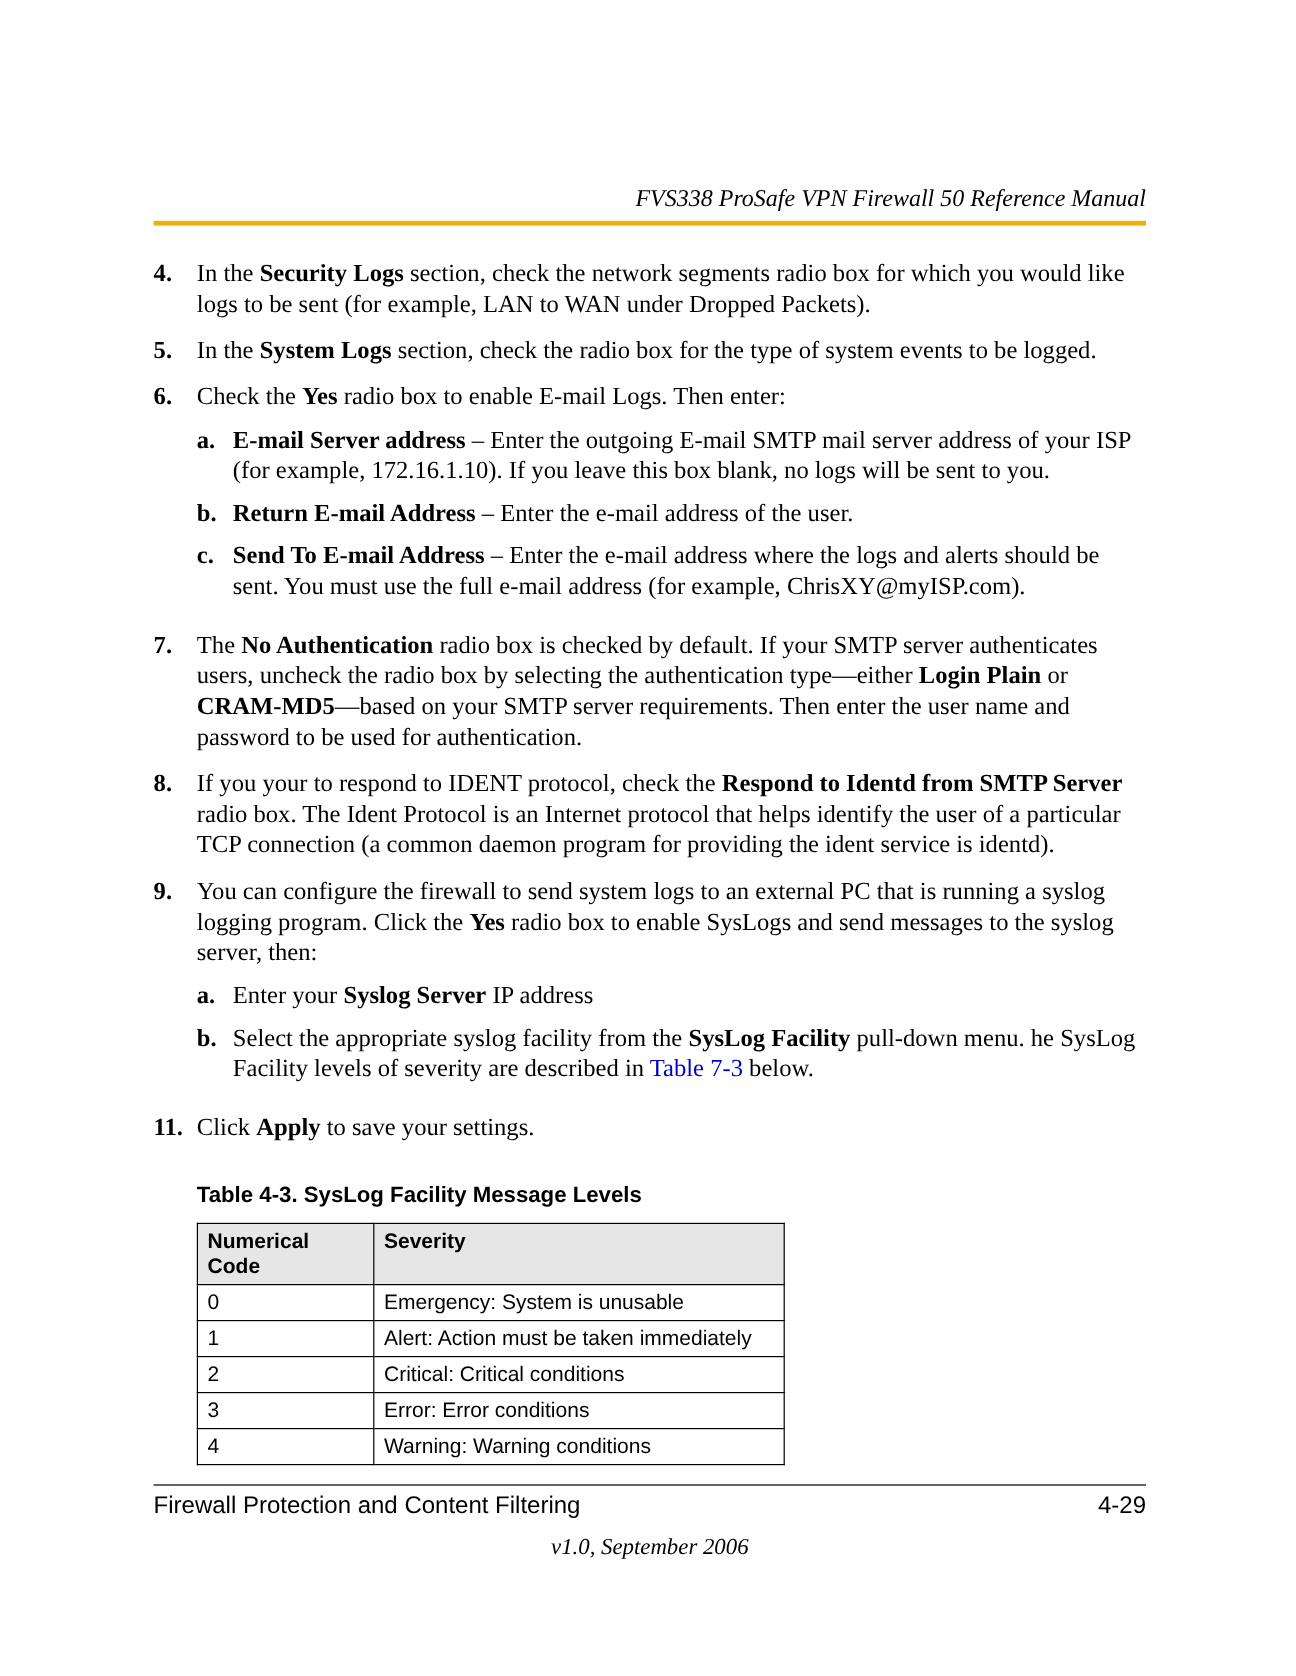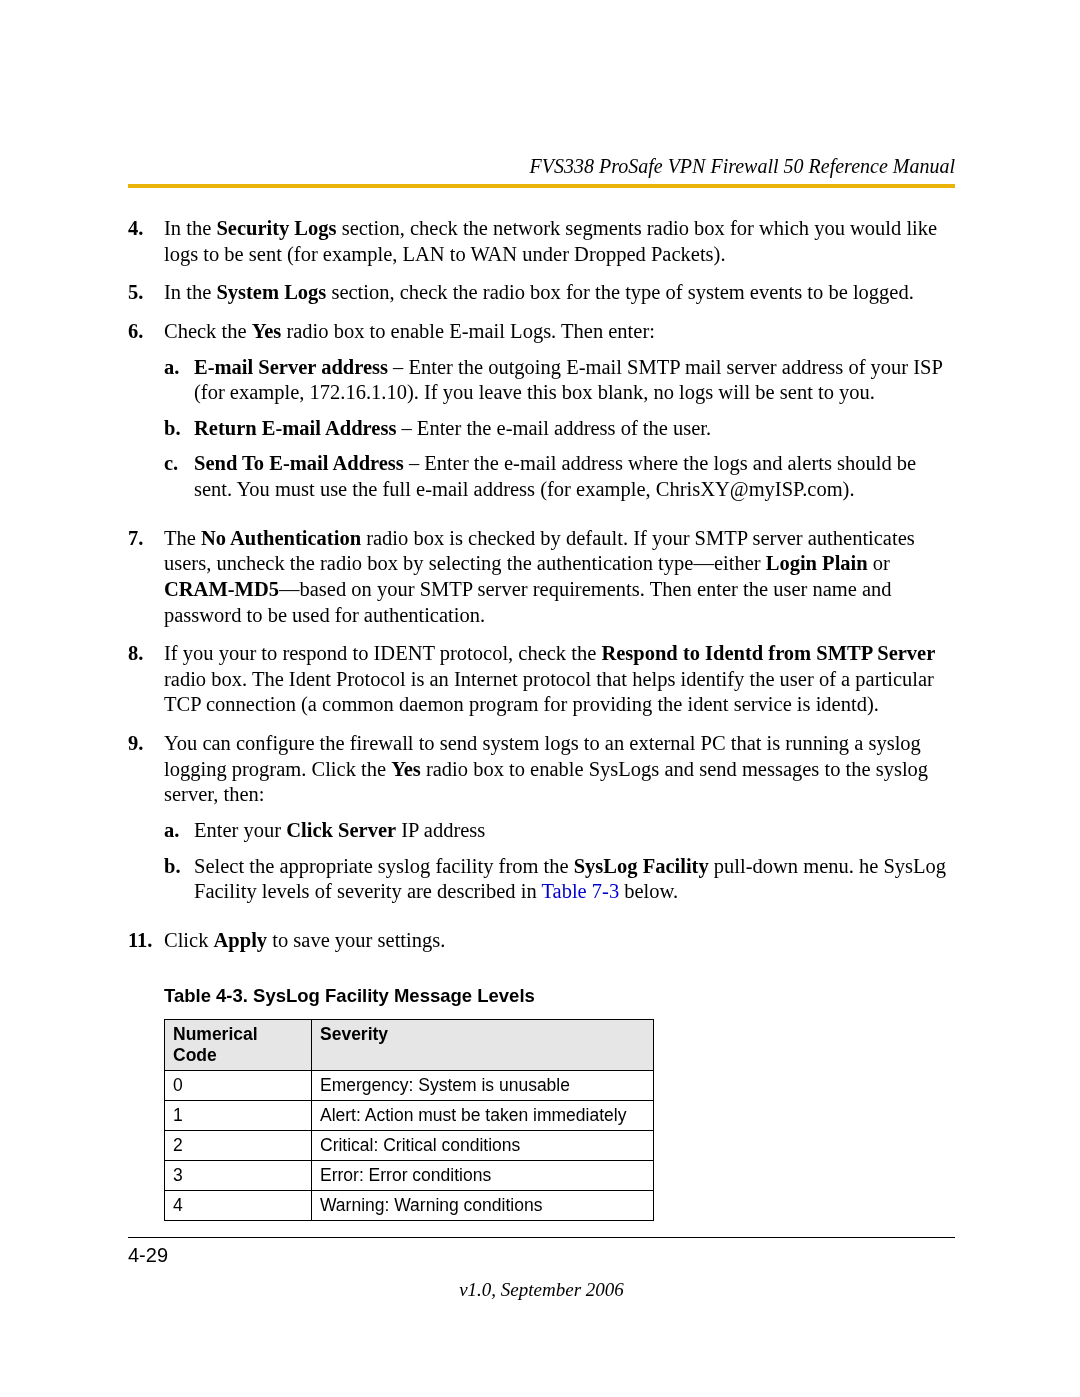--- a/index.html
+++ b/index.html
@@ -171,21 +171,21 @@
       </span>
     </li>
 
     <li>
       <span class="num">9.</span>
       <span class="body">
         <span>You can configure the firewall to send system logs to an external PC that is running a syslog logging program. Click the </span><span class="b">Yes</span><span> radio box to enable SysLogs and send messages to the syslog server, then:</span>
         <ol class="sub-list">
           <li>
             <span class="letter">a.</span>
-            <span class="sbody"><span>Enter your </span><span class="b">Click Server</span><span> IP address</span></span>
+            <span class="sbody"><span>Enter your </span><span class="b">Syslog Server</span><span> IP address</span></span>
           </li>
           <li>
             <span class="letter">b.</span>
             <span class="sbody"><span>Select the appropriate syslog facility from the </span><span class="b">SysLog Facility</span><span> pull-down menu. he SysLog Facility levels of severity are described in </span><span class="link">Table 7-3</span><span> below.</span></span>
           </li>
         </ol>
       </span>
     </li>
 
 
@@ -226,18 +226,19 @@
         </tr>
       <tr>
           <td>4</td>
           <td>Warning: Warning conditions</td>
         </tr>
     </tbody>
   </table>
 
   <div class="footer">
     <div class="footer-row">
+      <span>Firewall Protection and Content Filtering</span>
       <span>4-29</span>
     </div>
     <div class="footer-version">v1.0, September 2006</div>
   </div>
 
 </div>
 
 </body></html>

